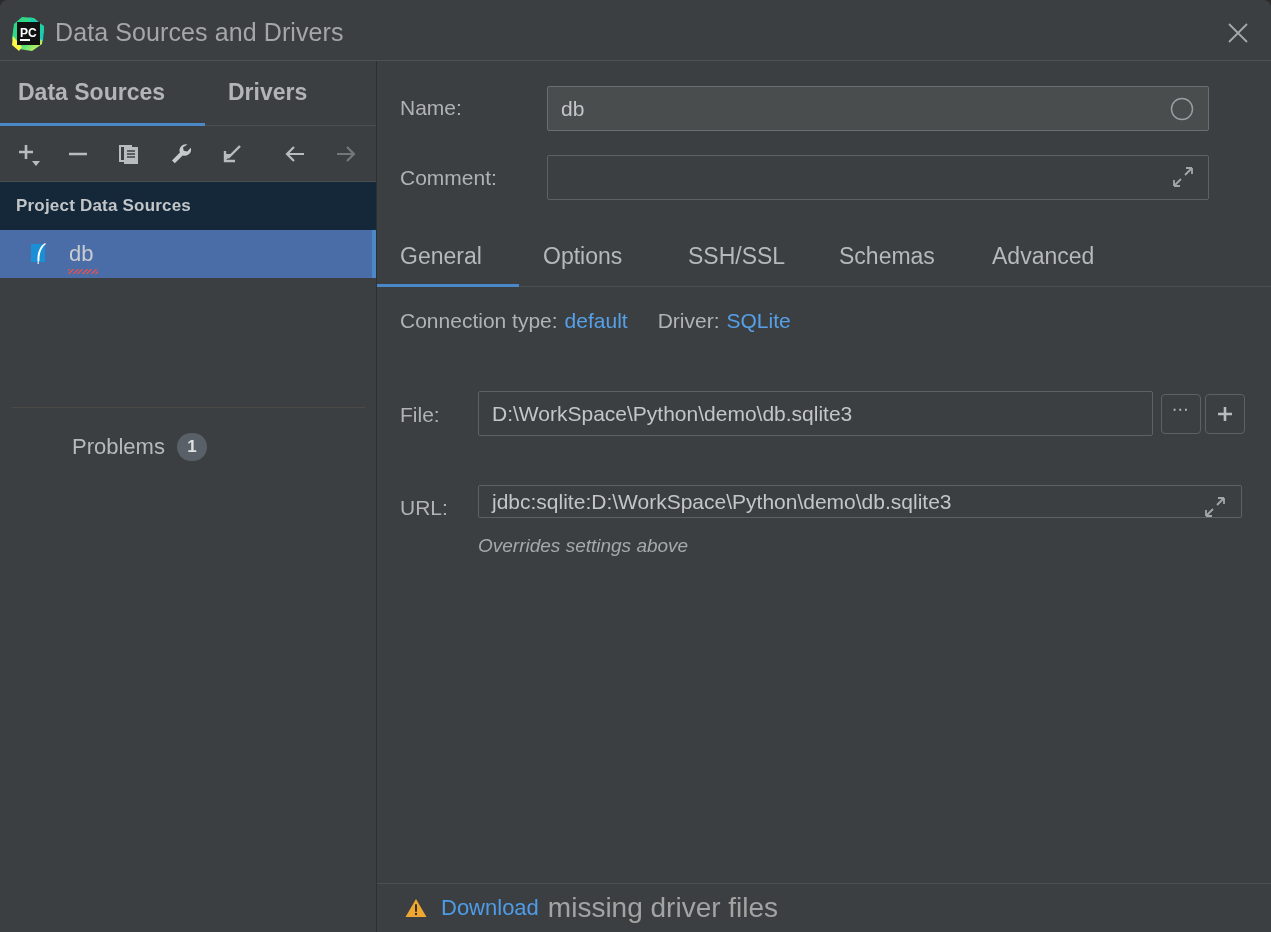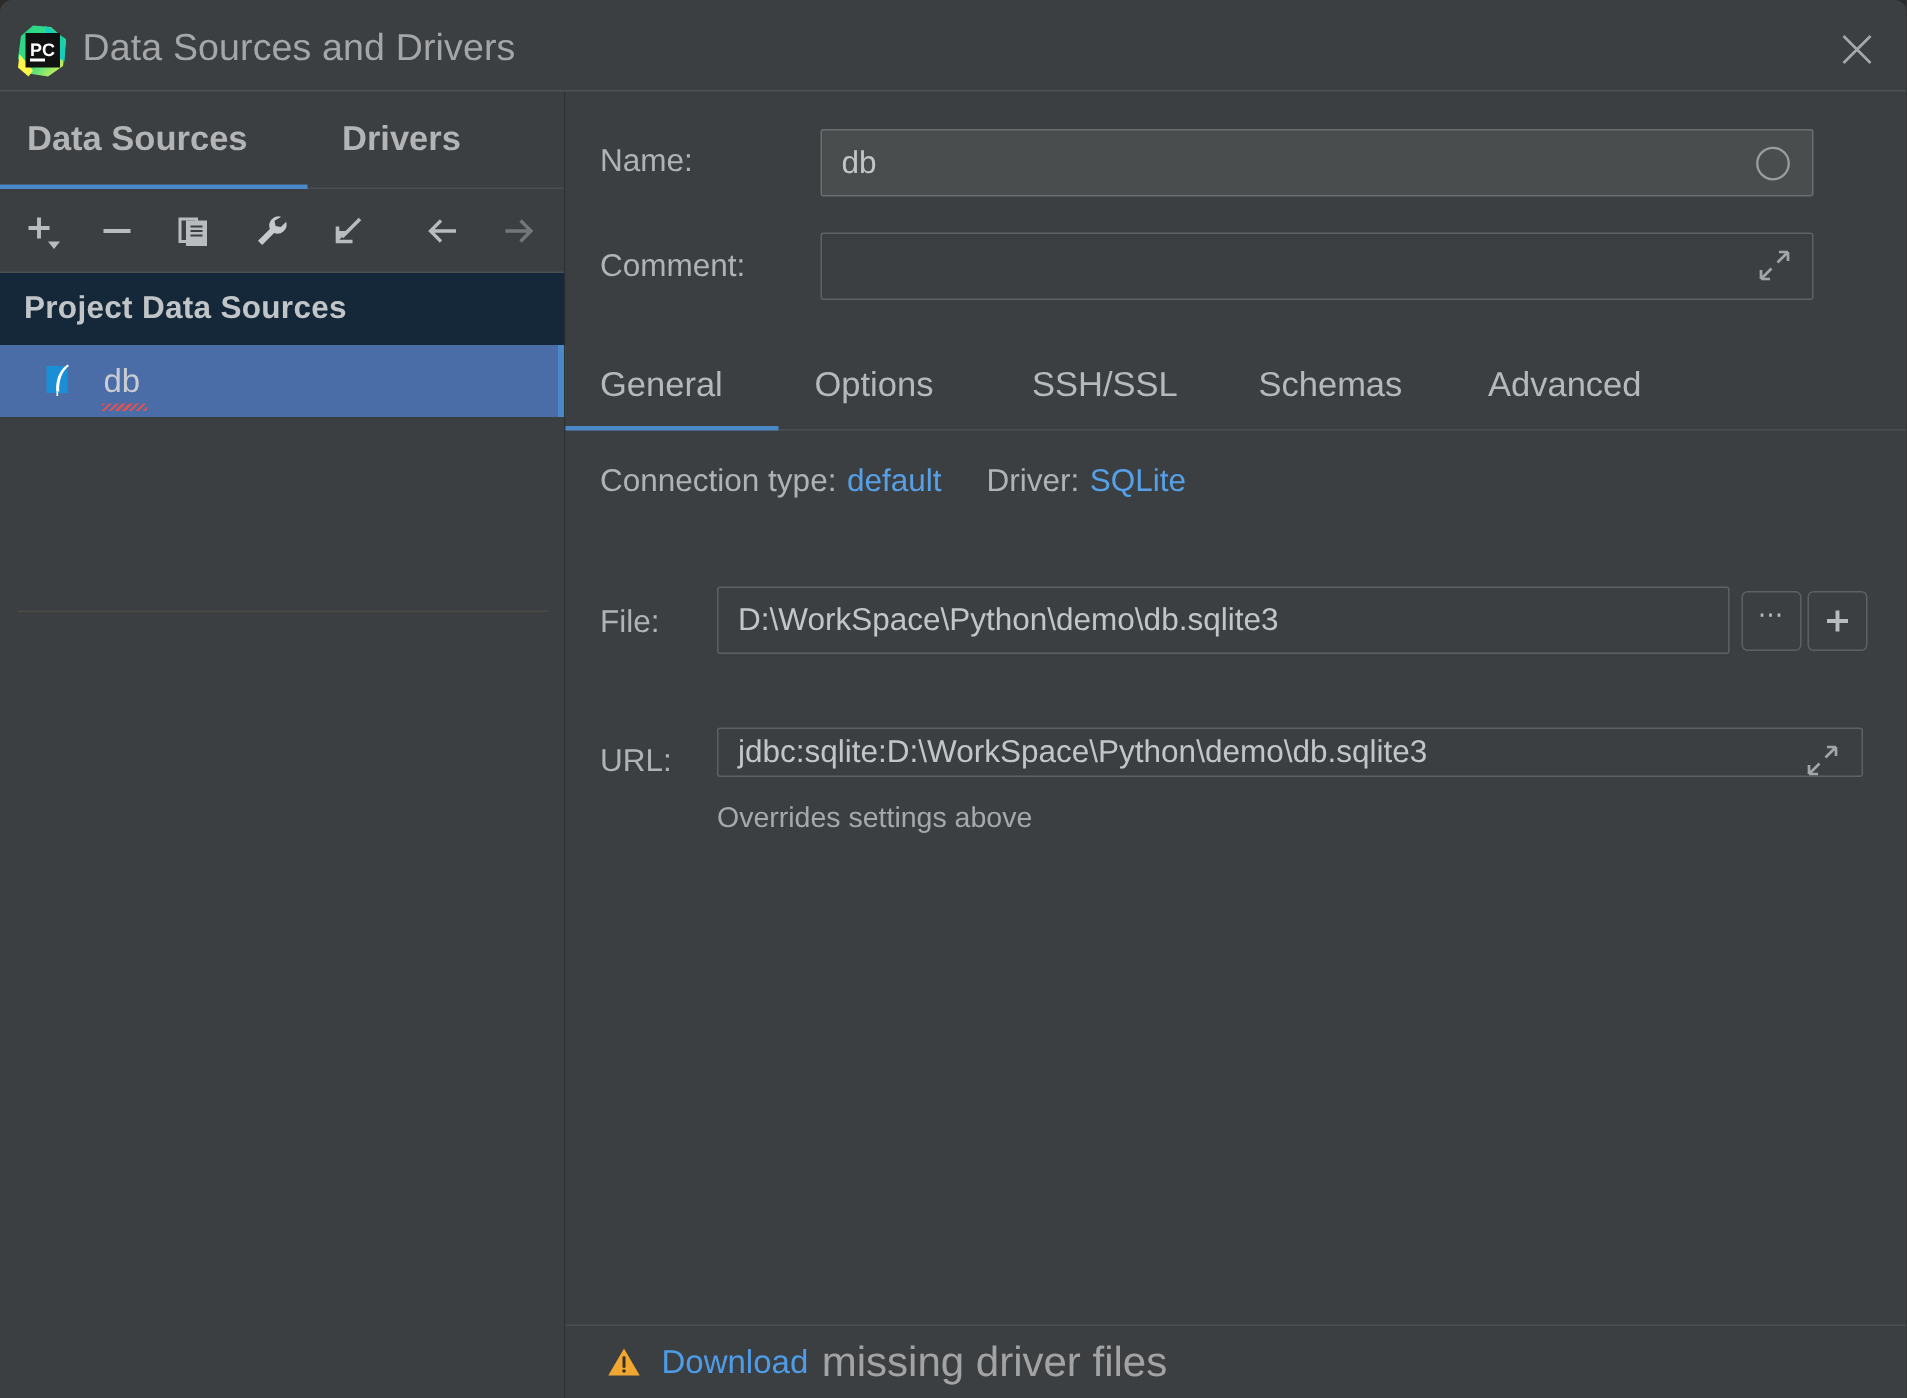--- a/index.html
+++ b/index.html
@@ -115,21 +115,21 @@
   
   #tree-header {
     position: relative;
     height: 48px;
     background: #142839;
     display: flex;
     align-items: center;
     padding-left: 16px;
   }
   #tree-header span {
-    font-size: 21px;
+    font-size: 17px;
     font-weight: 700;
     color: #c2c5c8;
     letter-spacing: 0.2px;
   }
 
   
   #tree-row-db {
     position: relative;
     height: 48px;
     background: #4a6da7;
@@ -292,20 +292,21 @@
     color: #56a0e8;
     cursor: pointer;
     margin-left: 7px;
   }
 
   #hint-text {
     position: absolute;
     left: 101px; top: 474px;
     font-size: 19px;
     color: #a6a9ac;
+    font-style: italic;
   }
 
   
   .sq-btn {
     position: absolute;
     width: 40px; height: 40px;
     border: 1px solid #5e6163;
     border-radius: 4px;
     background: #3c3f41;
     display: flex;
@@ -446,20 +447,24 @@
           <path d="M17 2 C11 6 9 13 9.5 20 L11.5 20 C11 13 13.5 6 18 3 Z" fill="#ffffff"></path>
           <path d="M10.2 20 L10.2 23" stroke="#ffffff" stroke-width="1.1"></path>
         </svg>
       </div>
       <div id="tree-row-db-label">db</div>
       <div id="tree-scroll-thumb"></div>
     </div>
 
     <div id="tree-divider"></div>
 
+    <div id="problems-row">
+      <span id="problems-label">Problems</span>
+      <span id="problems-badge">1</span>
+    </div>
 
     <div id="side-tab-divider"></div>
   </div>
 
   <div id="panel">
 
     <div class="field-label" style="left:23px; top:35px;">Name:</div>
     <div class="text-input focused" style="left:170px; top:25px; width:662px; height:45px;">db</div>
     <div class="input-adorn" style="left:1px;"></div>
     <div style="position:absolute; left:793px; top:36px;">

